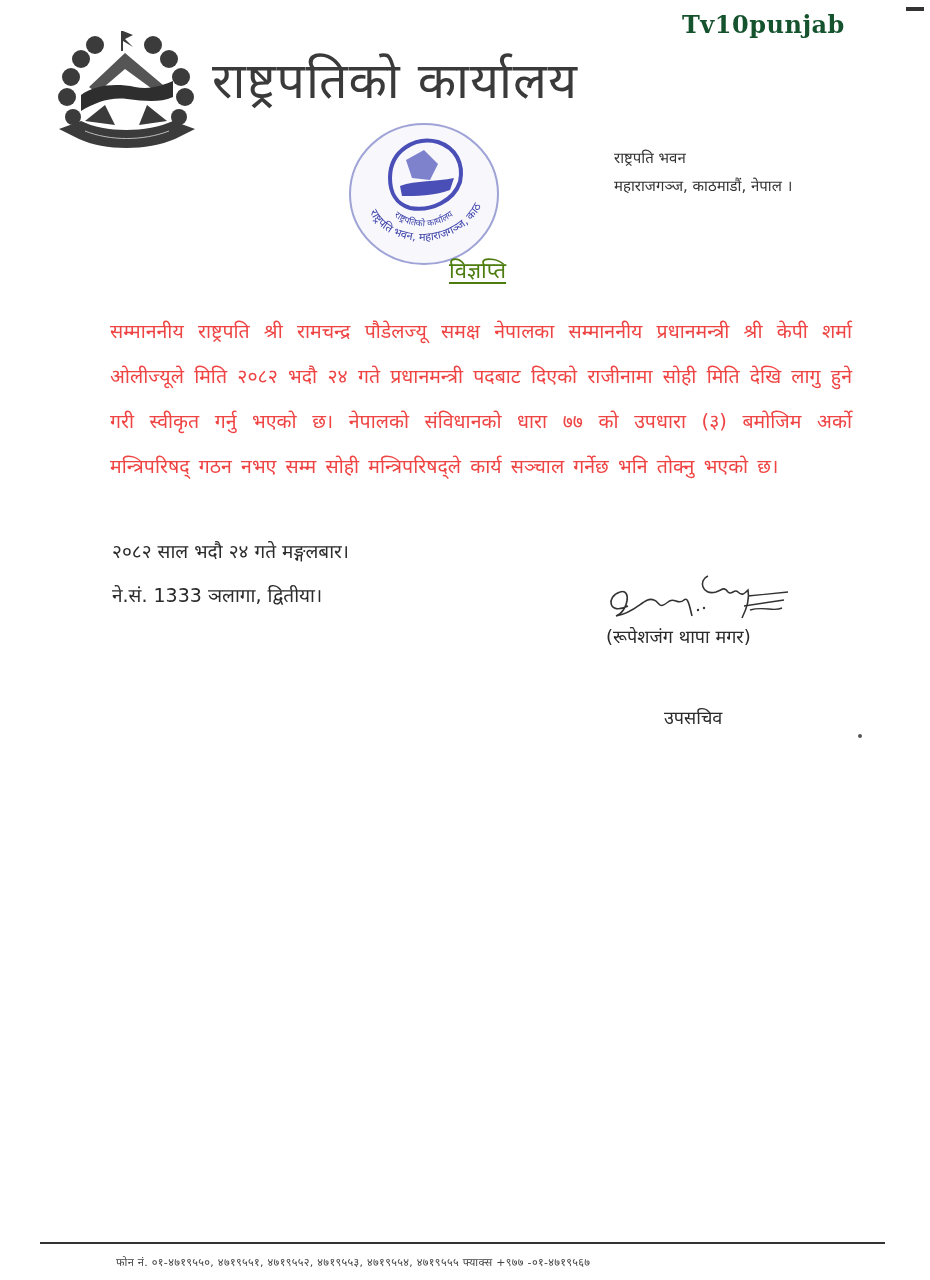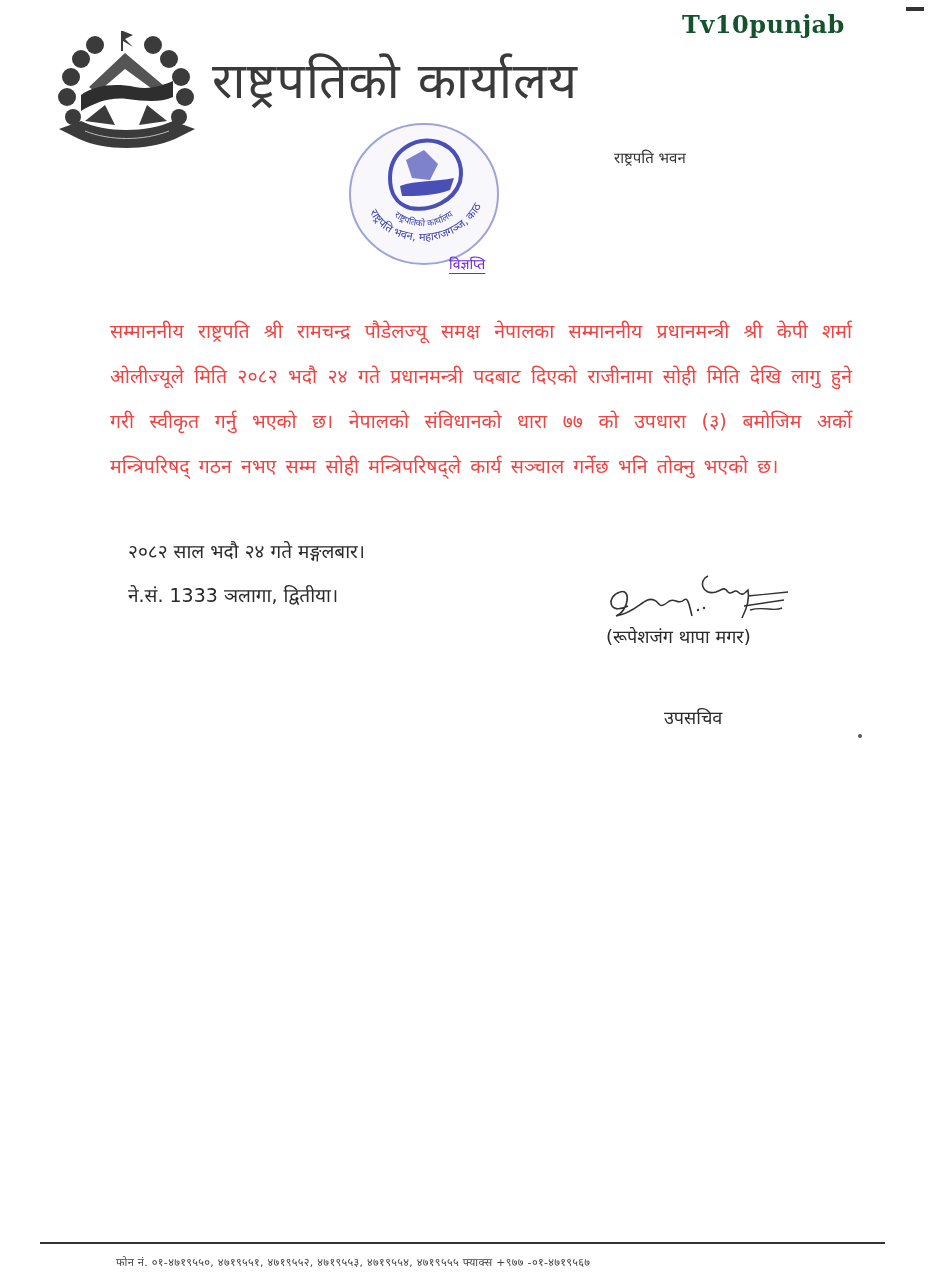--- a/index.html
+++ b/index.html
@@ -13,28 +13,28 @@
       font-size: 24px; color: #14532d; letter-spacing: 0.5px;
     }
     .corner-mark { left: 906px; top: 7px; width: 18px; height: 4px; background: #333; }
     .emblem { left: 55px; top: 25px; width: 145px; height: 130px; }
     .office-title {
       left: 212px; top: 56px; font-size: 50px; color: #3a3a3a; letter-spacing: 1px; line-height: 1;
     }
     .address { left: 614px; top: 112px; font-size: 15px; line-height: 28px; color: #333; margin-top: 32px; }
     .seal { left: 346px; top: 120px; width: 156px; height: 148px; }
     .doc-heading {
-      left: 449px; top: 254px; font-size: 14px; color: #6d28d9;
+      left: 449px; top: 254px; font-size: 22px; color: #4d7c0f;
       text-decoration: underline; text-underline-offset: 4px;
     }
     .body-para {
       left: 110px; top: 309px; width: 742px; font-size: 19.5px; line-height: 45px;
       text-align: justify; color: #ef4444; word-spacing: 3px;
     }
-    .date-line { left: 112px; font-size: 19px; color: #2a2a2a; margin-left: 16px; }
+    .date-line { left: 112px; font-size: 19px; color: #2a2a2a; }
     .signature { left: 598px; top: 566px; width: 200px; height: 60px; }
     .signer-name { left: 606px; top: 624px; font-size: 18px; color: #2a2a2a; }
     .signer-title { left: 664px; top: 660px; font-size: 18px; color: #2a2a2a; margin-top: 45px; }
     .dot { width: 4px; height: 4px; border-radius: 50%; background: #555; }
     .footer-rule { left: 40px; top: 1242px; width: 845px; height: 2px; background: #333; }
     .footer-contact { left: 116px; top: 1254px; font-size: 11px; color: #444; letter-spacing: 0.3px; }
   </style>
 </head>
 <body>
 
@@ -66,20 +66,21 @@
 
     <path d="M4 104 L26 96 C50 108 92 108 118 96 L140 104 L120 114 C92 126 50 126 24 114 Z"></path>
   </g>
   <path d="M30 106 C55 116 88 116 114 106" stroke="#bbb" stroke-width="1" fill="none"></path>
 </svg>
 
 <div class="abs office-title">राष्ट्रपतिको कार्यालय</div>
 
 <div class="abs address">
   <div>राष्ट्रपति भवन</div>
+  <div>महाराजगञ्ज, काठमाडौं, नेपाल ।</div>
 </div>
 
 <svg class="abs seal" viewBox="0 0 156 148">
   <ellipse cx="78" cy="74" rx="74" ry="70" fill="#f7f7fc" stroke="#9fa3d6" stroke-width="2"></ellipse>
   <g fill="none" stroke="#4a4fb8" stroke-width="4">
     <path d="M44 58 C44 30 70 16 92 22 C110 28 118 44 114 62 C108 80 86 92 64 88 C50 84 44 72 44 58 Z"></path>
   </g>
   <g fill="#4a4fb8">
     <path d="M60 40 L78 30 L92 44 L84 60 L66 58 Z" opacity="0.7"></path>
     <path d="M54 66 C70 60 90 62 108 58 L104 70 C88 76 70 76 56 76 Z"></path>

